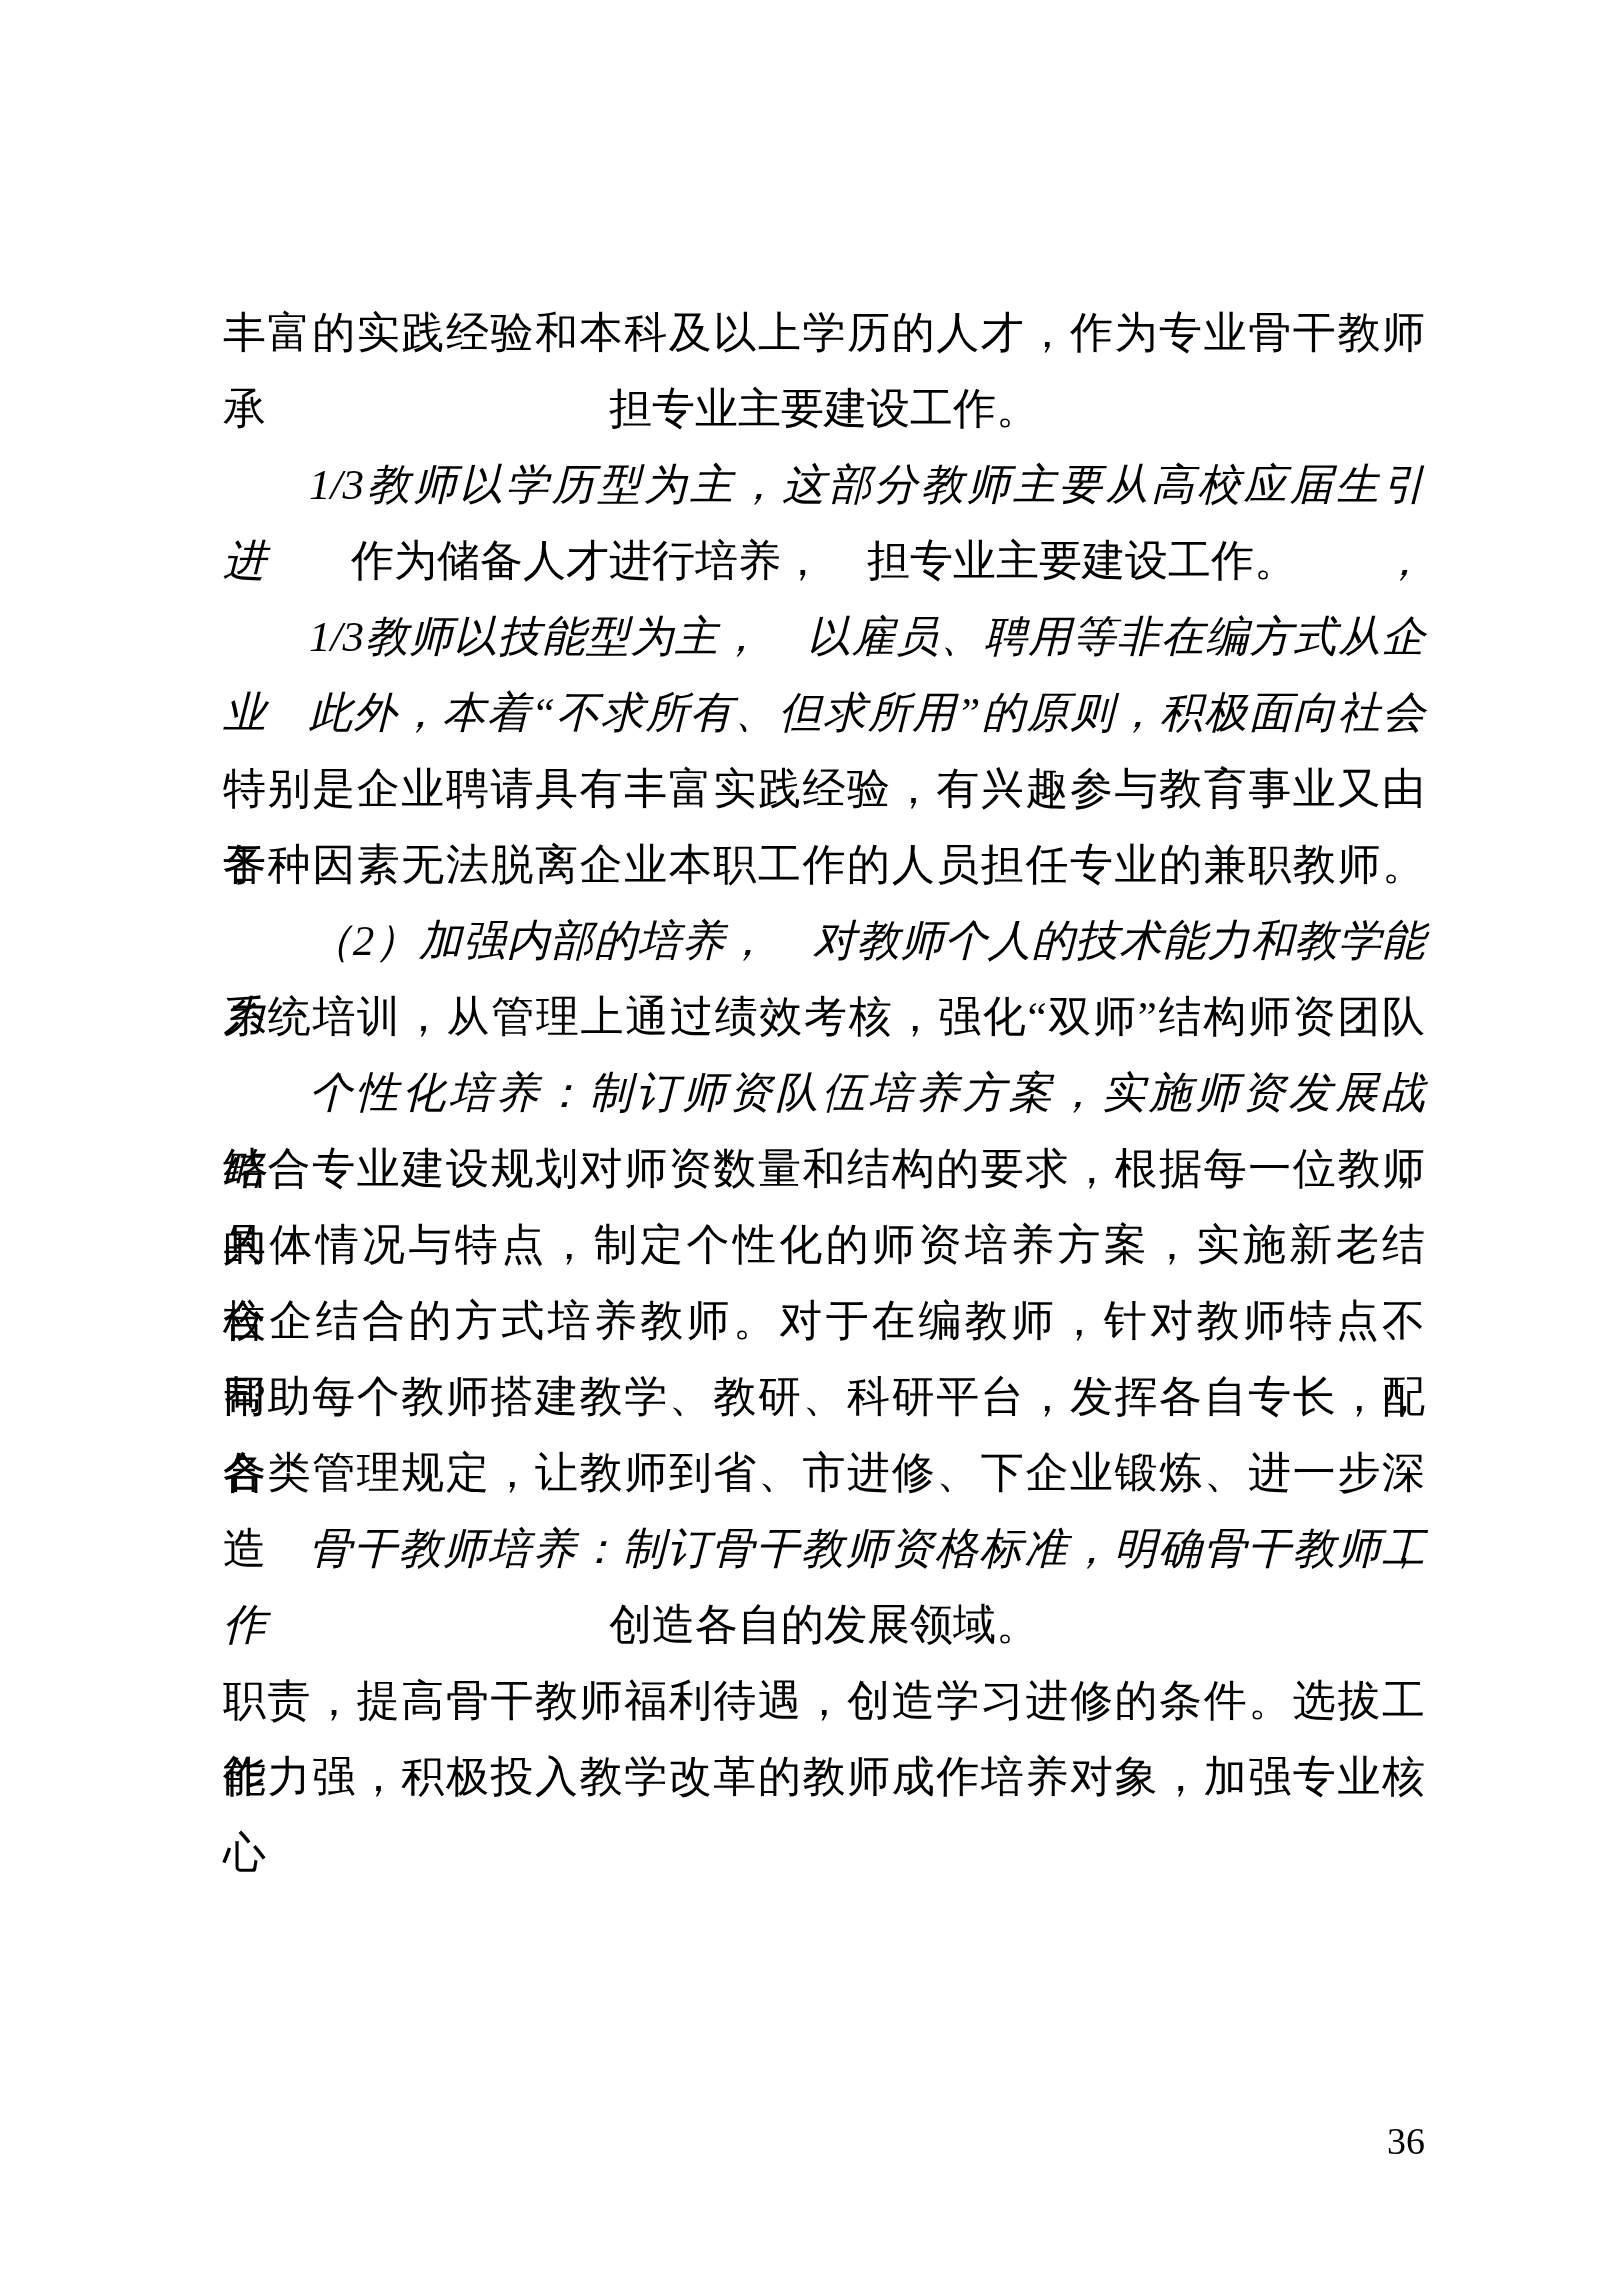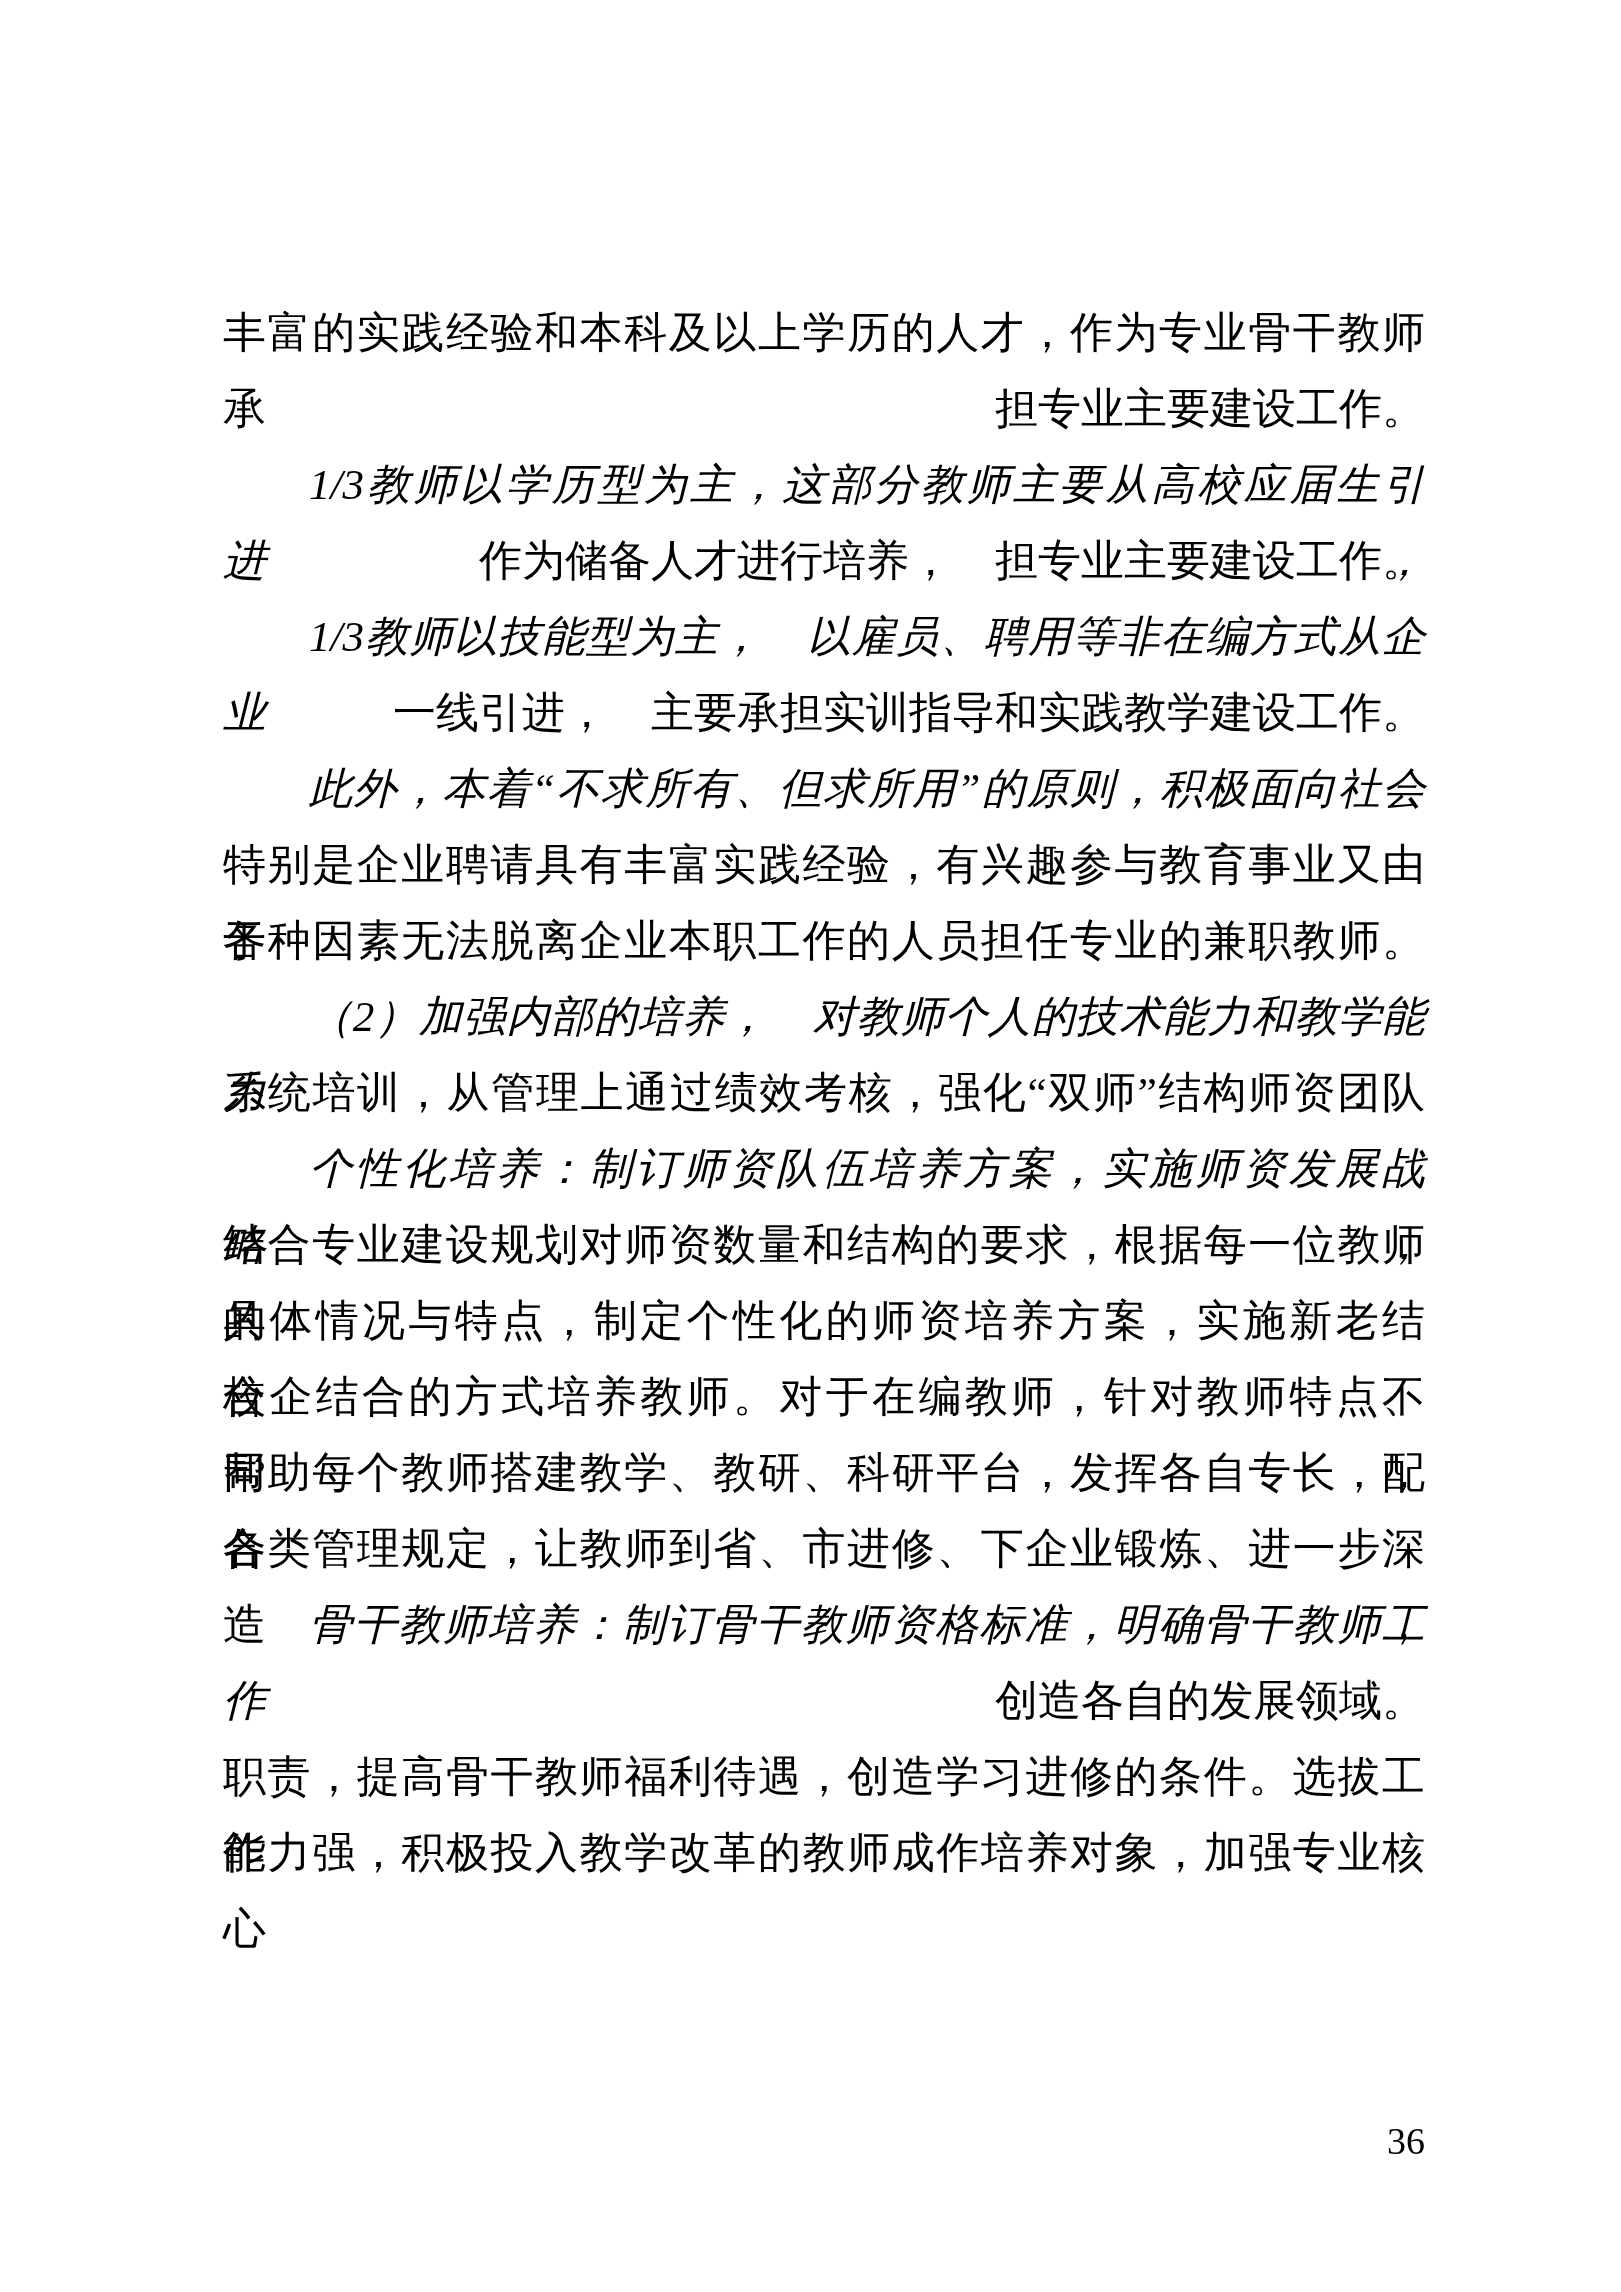--- a/index.html
+++ b/index.html
@@ -28,21 +28,21 @@
     left: 211px;
     top: 295px;
     width: 1202px;
   }
   .ln {
     font-size: 43px;
     line-height: 76px;
     height: 76px;
     white-space: pre-wrap;
     letter-spacing: 0;
-    text-align: right;
+    text-align: center;
   }
   .full {
     text-align: justify;
     text-align-last: justify;
   }
   .ind {
     text-indent: 86px;
     font-style: italic;
   }
   .page-number {
@@ -57,21 +57,20 @@
 </head>
 <body>
 
 <div class="page">
   <div class="text-block">
     <div class="ln full">丰富的实践经验和本科及以上学历的人才，作为专业骨干教师承</div>
     <div class="ln">担专业主要建设工作。</div>
     <div class="ln full ind">1/3教师以学历型为主，这部分教师主要从高校应届生引进，</div>
     <div class="ln">作为储备人才进行培养，　担专业主要建设工作。</div>
     <div class="ln full ind">1/3教师以技能型为主，　以雇员、聘用等非在编方式从企业</div>
-    <div class="ln">一线引进，　主要承担实训指导和实践教学建设工作。</div>
     <div class="ln full ind">此外，本着“不求所有、但求所用”的原则，积极面向社会</div>
     <div class="ln full">特别是企业聘请具有丰富实践经验，有兴趣参与教育事业又由于</div>
     <div class="ln full">各种因素无法脱离企业本职工作的人员担任专业的兼职教师。</div>
     <div class="ln full ind">（2）加强内部的培养，　对教师个人的技术能力和教学能力</div>
     <div class="ln full">系统培训，从管理上通过绩效考核，强化“双师”结构师资团队</div>
     <div class="ln full ind">个性化培养：制订师资队伍培养方案，实施师资发展战略，</div>
     <div class="ln full">结合专业建设规划对师资数量和结构的要求，根据每一位教师的</div>
     <div class="ln full">具体情况与特点，制定个性化的师资培养方案，实施新老结合、</div>
     <div class="ln full">校企结合的方式培养教师。对于在编教师，针对教师特点不同，</div>
     <div class="ln full">帮助每个教师搭建教学、教研、科研平台，发挥各自专长，配合</div>

